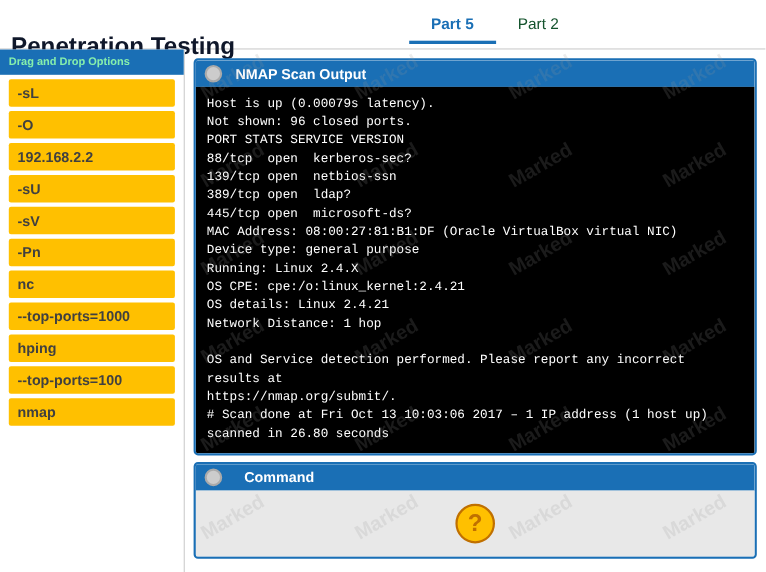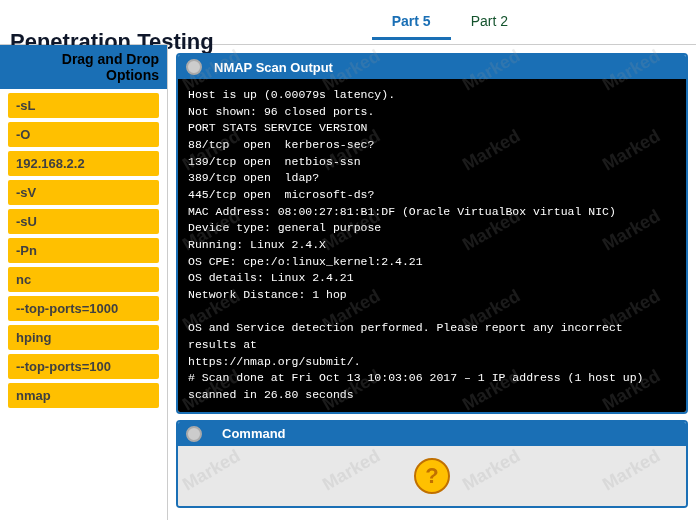--- a/index.html
+++ b/index.html
@@ -78,25 +78,25 @@
 
     
     .sidebar {
       width: 168px;
       background: #fff;
       border-right: 1px solid #ccc;
       flex: 0 0 168px;
     }
     .sidebar-header {
       background: #1a6fb5;
-      color: #000000;
-      font-weight: bold;
-      font-size: 14px;
+      color: #86efac;
+      font-weight: bold;
+      font-size: 10px;
       padding: 6px 8px;
-      text-align: right;
+      text-align: left;
     }
     .sidebar-btn {
       display: block;
       width: calc(100% - 16px);
       margin: 4px 8px;
       padding: 5px 8px;
       background: #FFC000;
       color: #404040;
       font-weight: bold;
       font-size: 13px;
@@ -229,22 +229,22 @@
 </div>
 
 <div class="main">
 
   <div class="sidebar">
     <div class="sidebar-header">Drag and Drop Options</div>
     <div id="sidebar-btns">
         <button class="sidebar-btn">-sL</button>
         <button class="sidebar-btn">-O</button>
         <button class="sidebar-btn">192.168.2.2</button>
+        <button class="sidebar-btn">-sU</button>
         <button class="sidebar-btn">-sV</button>
-        <button class="sidebar-btn">-sU</button>
         <button class="sidebar-btn">-Pn</button>
         <button class="sidebar-btn">nc</button>
         <button class="sidebar-btn">--top-ports=1000</button>
         <button class="sidebar-btn">hping</button>
         <button class="sidebar-btn">--top-ports=100</button>
         <button class="sidebar-btn">nmap</button>
       </div>
   </div>
 
   <div class="content">

